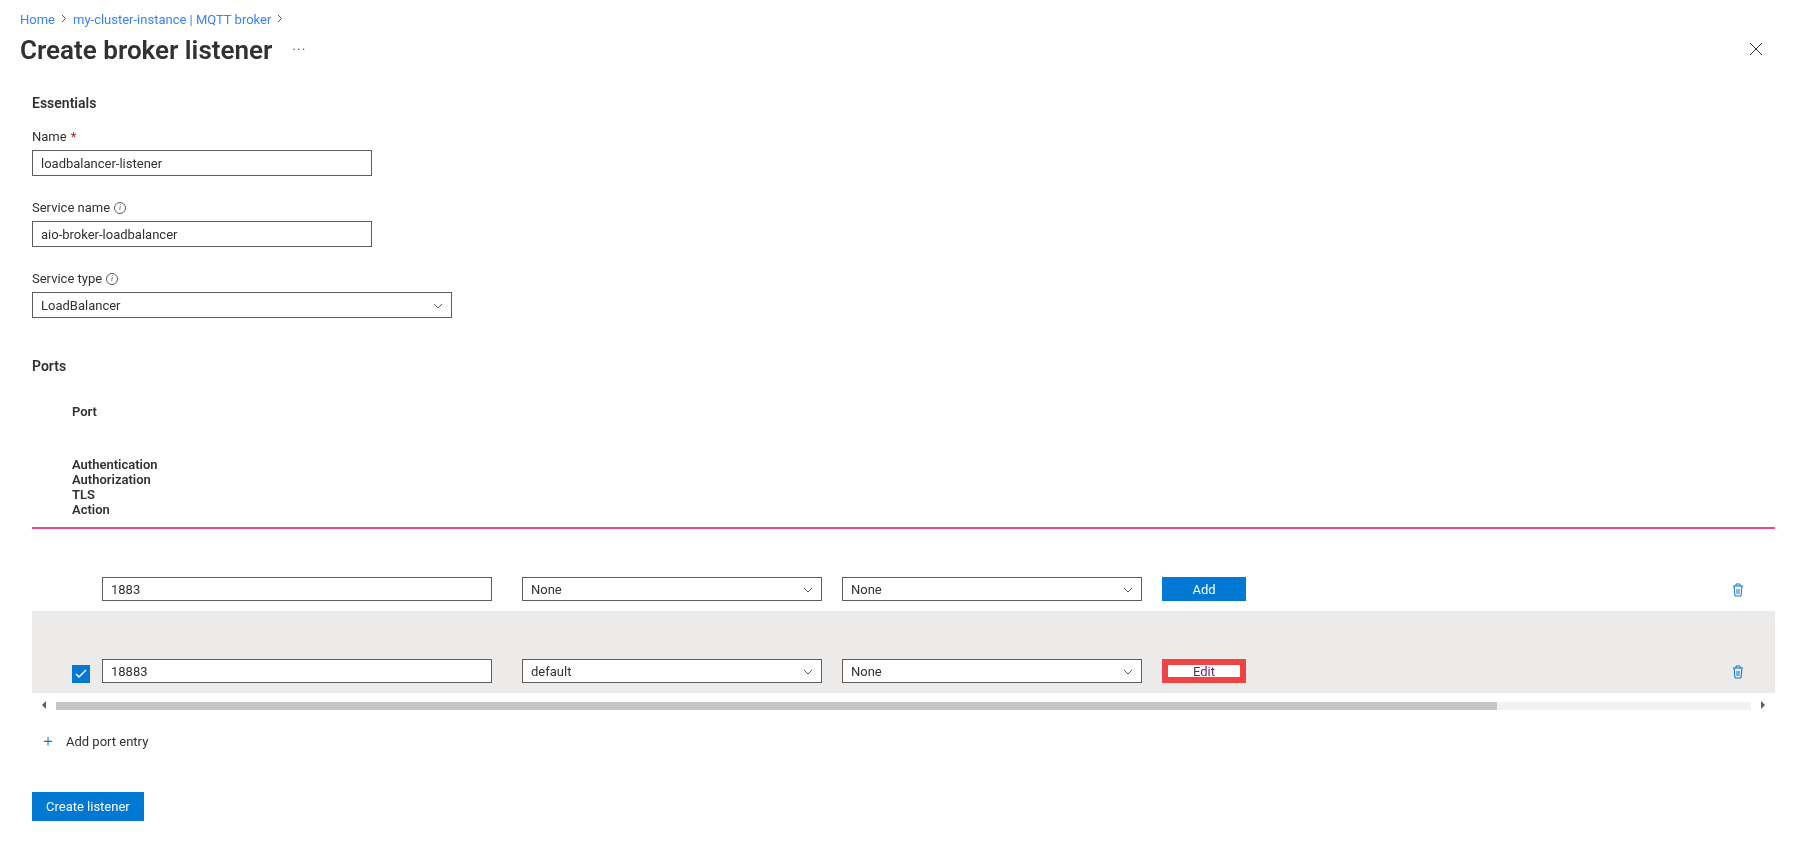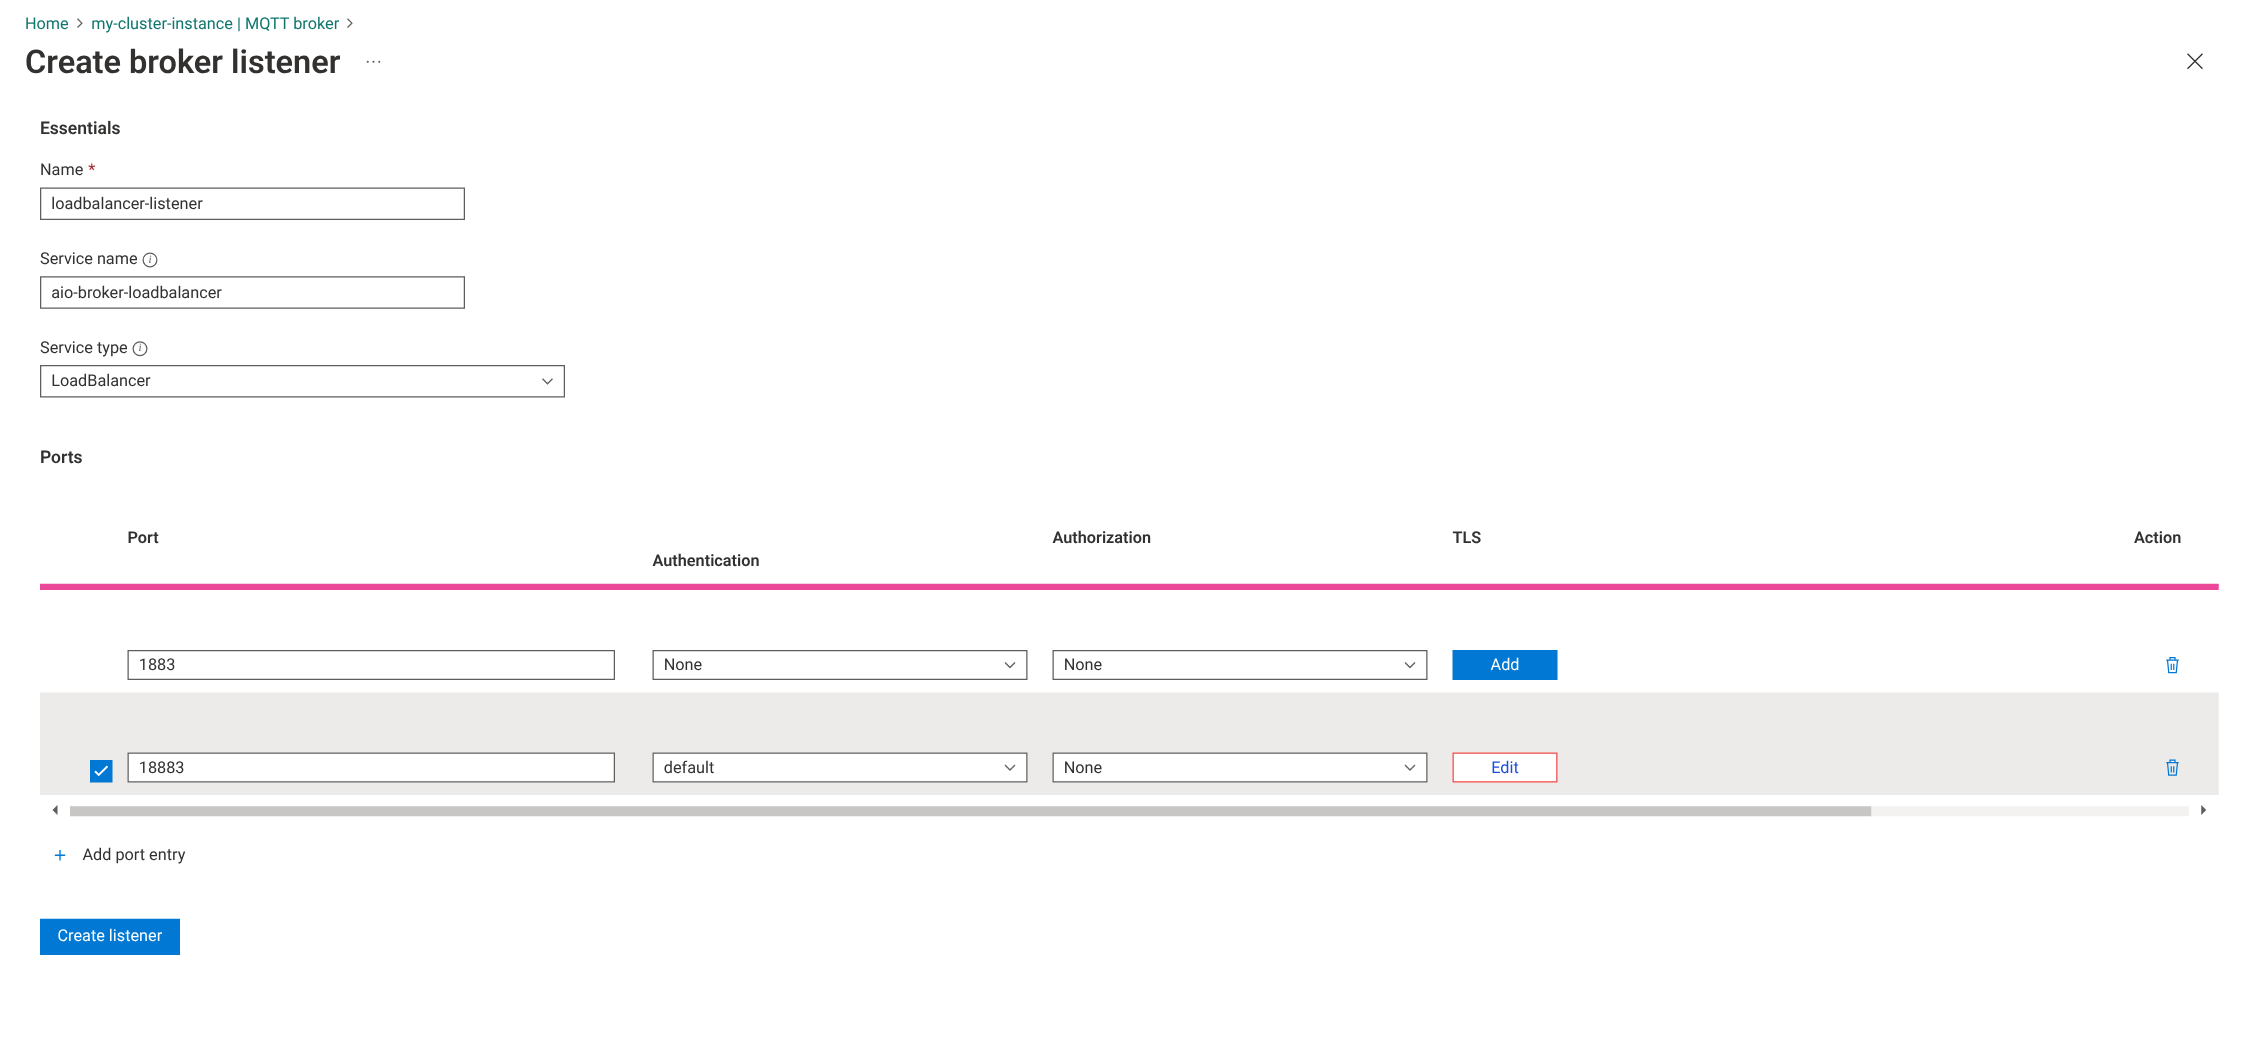--- a/index.html
+++ b/index.html
@@ -18,21 +18,21 @@
       width: 100%;
     }
     .breadcrumb {
       display: flex;
       align-items: center;
       gap: 6px;
       font-size: 13px;
       margin-bottom: 8px;
     }
     .breadcrumb a {
-      color: #0f766e;
+      color: #3b82f6;
       text-decoration: none;
     }
     .breadcrumb .chevron {
       color: #605e5c;
       font-size: 10px;
     }
     .title-row {
       display: flex;
       align-items: center;
       justify-content: space-between;
@@ -135,24 +135,25 @@
     .ports-desc {
       font-size: 13px;
       color: #323130;
       margin-top: 2px;
     }
     .table-container {
       margin-top: 30px;
     }
     .table-header {
       display: flex;
-      align-items: center;
-      border-bottom: 5px solid #ec4899;
+      align-items: flex-start;
+      border-bottom: 2px solid #ec4899;
       padding-bottom: 10px;
       padding-left: 40px;
+      flex-direction: column;
     }
     .table-row-inner {
       display: flex;
       align-items: flex-end;
       padding-left: 40px;
     }
     .table-row {
       padding: 10px 0;
     }
     .table-row.selected {
@@ -209,22 +210,22 @@
       cursor: pointer;
       border: none;
       min-width: 84px;
     }
     .btn-primary {
       background: #0078d4;
       color: #ffffff;
     }
     .btn-secondary {
       background: #ffffff;
-      color: #1d4ed8;
-      border: 1px solid #ef4444;
+      color: #701a75;
+      border: 6px solid #ef4444;
     }
     .checkbox {
       width: 18px;
       height: 18px;
       background: #0078d4;
       display: flex;
       align-items: center;
       justify-content: center;
       color: #ffffff;
       font-size: 12px;

